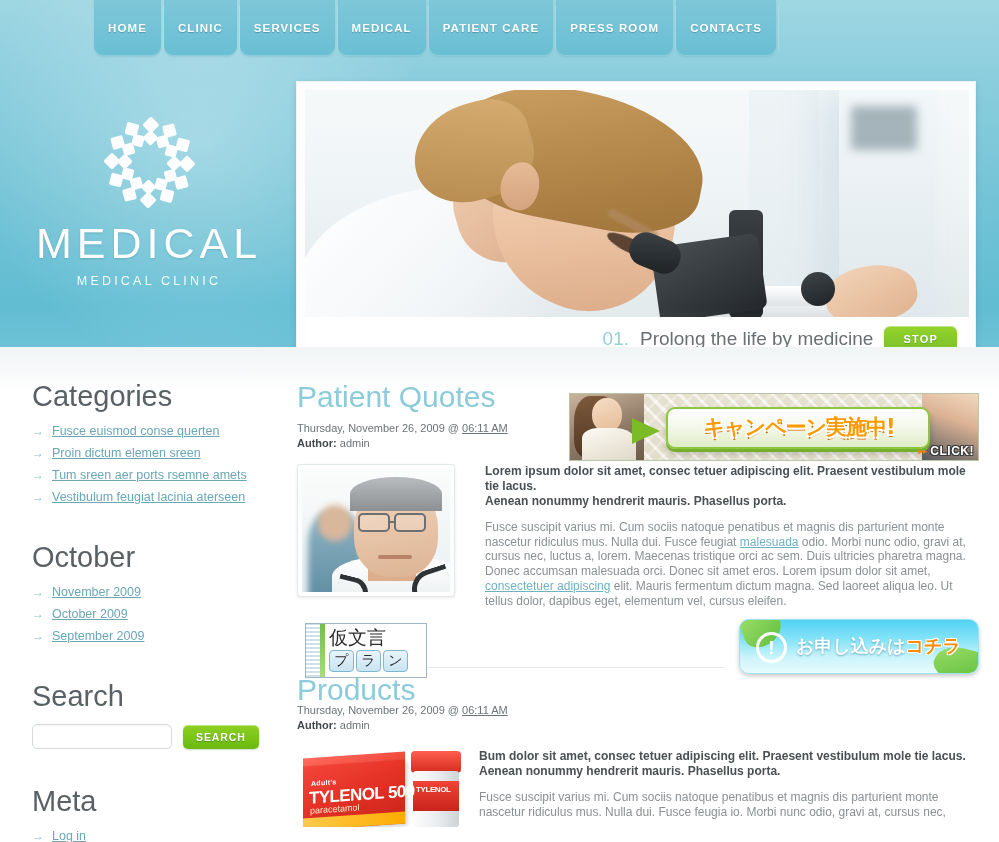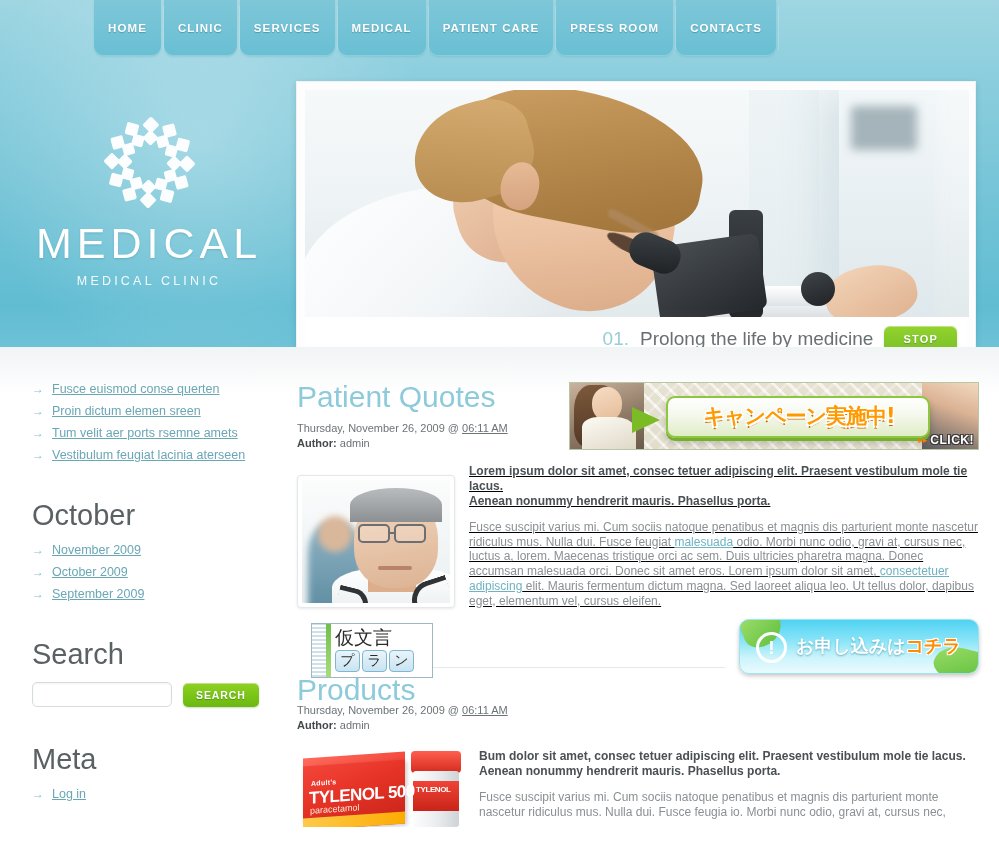--- a/index.html
+++ b/index.html
@@ -169,21 +169,21 @@
   }
 
   
   .content { position:absolute; left:297px; top:35px; width:682px; }
   .post-title { font-size:30px; color:#8dcada; font-weight:normal; margin:0 0 9px 0; line-height:1; }
   .post-meta { font-size:11px; color:#6c7376; line-height:15px; }
   .post-meta a { color:#6c7376; text-decoration:underline; }
   .post-meta b { color:#444a4c; }
 
   .banner-top {
-    position:absolute; right:0; top:0; width:410px; height:68px;
+    position:absolute; right:0; top:11px; width:410px; height:68px;
     border:1px solid #b9c6a5; overflow:hidden;
     background: linear-gradient(180deg,#f6f2e6,#e9e3d2);
   }
   .bn-left { position:absolute; left:0; top:0; width:74px; height:66px;
      background:linear-gradient(160deg,#cbb49e 0%,#8e7a66 55%,#6b5b4c 100%); }
   .bn-hairA { position:absolute; left:4px; top:2px; width:40px; height:62px;
      background:linear-gradient(170deg,#7d5a3c,#4e3523); border-radius:40% 30% 20% 30%; }
   .bn-faceA { position:absolute; left:22px; top:4px; width:30px; height:34px;
      background:linear-gradient(160deg,#f7ddc4,#e3bb97); border-radius:48%; }
   .bn-bodyA { position:absolute; left:12px; top:34px; width:54px; height:34px;
@@ -216,21 +216,21 @@
   }
   .bn-click {
     position:absolute; right:4px; bottom:2px; display:flex; align-items:center; gap:3px;
   }
   .bn-click .dot { color:#ff7a00; font-size:9px; }
   .bn-click .lbl {
     color:#ffffff; font-size:12px; font-weight:bold; letter-spacing:.5px;
     text-shadow: -1px -1px 0 #3a3a3a, 1px -1px 0 #3a3a3a, -1px 1px 0 #3a3a3a, 1px 1px 0 #3a3a3a;
   }
 
-  .post-body { display:flex; gap:14px; margin-top:13px; align-items:flex-end;text-decoration:underline; }
+  .post-body { display:flex; gap:30px; margin-top:13px; align-items:flex-start; }
   .thumb {
     width:158px; height:133px; flex:0 0 auto; background:#fff;
     border:1px solid #e3e8ea; border-radius:4px; padding:4px;
     box-shadow:0 1px 3px rgba(0,0,0,.09); position:relative; overflow:hidden;
   }
   .thumb-inner { position:relative; width:100%; height:100%; overflow:hidden; border-radius:2px;
      background:linear-gradient(180deg,#f4f7f8,#e8eef0); }
   
   .dr-bg { position:absolute; inset:0; background:linear-gradient(180deg,#fbfcfc,#e9eff1); }
   .dr-nurse { position:absolute; left:6px; top:44px; width:54px; height:90px;
@@ -258,21 +258,21 @@
      border:5px solid #2f3336; border-radius:0 50% 0 0; border-left:none; border-bottom:none;
      transform:rotate(14deg); }
 
   .txt { flex:1 1 auto; }
   .lead { font-size:12px; color:#4a5053; font-weight:bold; line-height:15px; margin:0 0 11px 0; }
   .para { font-size:12px; color:#8a9093; line-height:14.7px; margin:0; }
   .para a { color:#6fb2c2; text-decoration:underline; }
 
   .post2-head { position:relative; margin-top:15px; height:84px; }
   .jp-box {
-    position:absolute; left:14px; top:0; width:122px; height:55px; display:flex;
+    position:absolute; left:8px; top:0; width:122px; height:55px; display:flex;
     border:1px solid #9fb7c4; background:#ffffff; overflow:hidden;
   }
   .jp-rail { width:14px; height:100%;
      background: repeating-linear-gradient(0deg,#cfe0e8 0 2px,#ffffff 2px 4px),
                  linear-gradient(180deg,#e7f0f4,#cfe0e8); }
   .jp-rail2 { width:5px; height:100%; background:linear-gradient(180deg,#6fbf4a,#a8dc7e); }
   .jp-main { flex:1; padding:2px 3px 0 4px; }
   .jp-big { font-family:"DejaVu Sans", sans-serif; font-size:19px; color:#2b2b2b;
      letter-spacing:0px; line-height:22px; }
   .jp-chips { display:flex; gap:2px; margin-top:2px; }
@@ -417,32 +417,33 @@
       <button class="stop-btn">STOP</button>
     </div>
   </div>
 
   <div class="header-bottom-fade"></div>
 </div>
 
 <div class="main">
 
   <aside class="sidebar">
+    <h2 class="side-h">Categories</h2>
     <ul class="side-list">
       <li>
           <span class="arw">→</span>
           <a>Fusce euismod conse querten</a>
         </li>
       <li>
           <span class="arw">→</span>
           <a>Proin dictum elemen sreen</a>
         </li>
       <li>
           <span class="arw">→</span>
-          <a>Tum velit aer ports rsemne amets</a>
+          <a>Tum sreen aer ports rsemne amets</a>
         </li>
       <li>
           <span class="arw">→</span>
           <a>Vestibulum feugiat lacinia aterseen</a>
         </li>
     </ul>
 
     <h2 class="side-h arch">October</h2>
     <ul class="side-list">
       <li>

